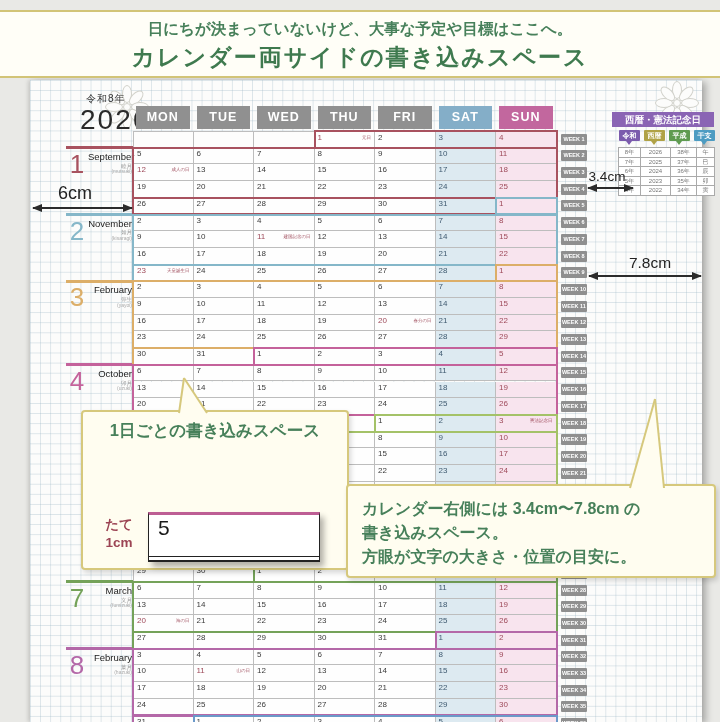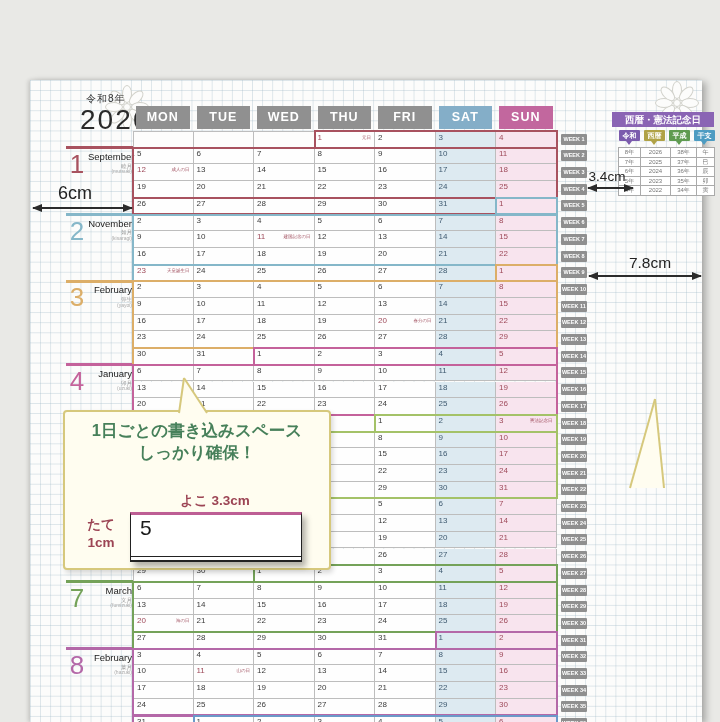--- a/index.html
+++ b/index.html
@@ -34,21 +34,21 @@
            font-weight:bold;text-align:center;border-radius:1px;}
   .era-tag .ptr{position:absolute;left:7px;bottom:-4px;width:0;height:0;
            border-left:3px solid transparent;border-right:3px solid transparent;border-top:4px solid #000;}
   #era-grid{position:absolute;left:618px;top:147px;display:grid;grid-template-columns:22px 30px 26px 18px;
             grid-auto-rows:9.6px;border-top:1px solid #aaa;border-left:1px solid #aaa;background:#fff;z-index:5;}
   #era-grid div{border-right:1px solid #aaa;border-bottom:1px solid #aaa;font-size:6px;line-height:9.6px;
             text-align:center;color:#777;}
   
   .callout{position:absolute;background:#fffdf0;border:2px solid #d6c87c;border-radius:4px;
            box-shadow:2px 3px 5px rgba(0,0,0,.15);box-sizing:border-box;z-index:7;}
-  #bubble-left{left:63px;top:410px;width:268px;height:160px;}
+  #bubble-left{left:81px;top:410px;width:268px;height:160px;}
   #bubble-left .l1{margin-top:8px;text-align:center;font-size:16.5px;font-weight:bold;color:#47805a;}
   #bubble-left .l2{text-align:center;font-size:16.5px;font-weight:bold;color:#47805a;}
   #bubble-left .wlab{position:absolute;left:60px;top:80px;width:180px;text-align:center;
                      font-size:13.5px;font-weight:bold;color:#9c4454;}
   #bubble-left .hlab{position:absolute;left:12px;top:104px;width:48px;font-size:13.5px;font-weight:bold;
                      color:#9c4454;line-height:1.35;text-align:center;}
   #sample-cell{position:absolute;left:65px;top:100px;width:172px;height:50px;background:#fff;
                border-top:3px solid #bd5e94;border-left:1px solid #222;border-right:1px solid #222;
                border-bottom:2px solid #222;box-shadow:4px 5px 6px rgba(0,0,0,.3);box-sizing:border-box;}
   #sample-cell::after{content:"";position:absolute;left:0;right:0;bottom:3px;height:1px;background:#222;}
@@ -84,20 +84,24 @@
       <ellipse cx="23" cy="10" rx="4.5" ry="8.5" transform="rotate(90 23 23)"></ellipse>
       <ellipse cx="23" cy="10" rx="4.5" ry="8.5" transform="rotate(135 23 23)"></ellipse>
       <ellipse cx="23" cy="10" rx="4.5" ry="8.5" transform="rotate(180 23 23)"></ellipse>
       <ellipse cx="23" cy="10" rx="4.5" ry="8.5" transform="rotate(225 23 23)"></ellipse>
       <ellipse cx="23" cy="10" rx="4.5" ry="8.5" transform="rotate(270 23 23)"></ellipse>
       <ellipse cx="23" cy="10" rx="4.5" ry="8.5" transform="rotate(315 23 23)"></ellipse>
       <circle cx="23" cy="23" r="3.5"></circle>
     </g>
   </svg>
 
+  <div id="banner">
+    <div class="sub">日にちが決まっていないけど、大事な予定や目標はここへ。</div>
+    <div class="ttl">カレンダー両サイドの書き込みスペース</div>
+  </div>
 
   <div id="year-block">
     <div class="era">令和8年</div>
     <div class="yr">2026</div>
   </div>
 
   <div id="grid-layer">
       <div style="position: absolute; left: 136px; top: 106px; width: 53.5px; height: 23px; line-height: 23px; background: rgb(144, 144, 144); color: rgb(255, 255, 255); font-weight: bold; font-size: 12.5px; text-align: center; letter-spacing: 1px; z-index: 3;">MON</div>
       <div style="position: absolute; left: 196.5px; top: 106px; width: 53.5px; height: 23px; line-height: 23px; background: rgb(144, 144, 144); color: rgb(255, 255, 255); font-weight: bold; font-size: 12.5px; text-align: center; letter-spacing: 1px; z-index: 3;">TUE</div>
       <div style="position: absolute; left: 257px; top: 106px; width: 53.5px; height: 23px; line-height: 23px; background: rgb(144, 144, 144); color: rgb(255, 255, 255); font-weight: bold; font-size: 12.5px; text-align: center; letter-spacing: 1px; z-index: 3;">WED</div>
@@ -937,21 +941,21 @@
       <div style="position: absolute; left: 66px; top: 279.8px; width: 67px; height: 3px; background: rgb(220, 174, 104); z-index: 3;"></div>
       <div style="position: absolute; left: 64px; top: 283.3px; width: 26px; font-size: 26px; line-height: 28px; color: rgb(220, 174, 104); text-align: center; z-index: 3;">3</div>
       <div style="position: absolute; left: 88px; top: 285.3px; width: 44px; text-align: right; z-index: 3;">
         <div style="font-size: 9.5px; color: rgb(34, 34, 34); line-height: 1.15;">February</div>
         <div style="font-size: 5.5px; color: rgb(153, 153, 153); line-height: 1.15;">弥生</div>
         <div style="font-size: 5px; color: rgb(170, 170, 170); line-height: 1.15;">(yayoi)</div>
       </div>
       <div style="position: absolute; left: 66px; top: 363.3px; width: 67px; height: 3px; background: rgb(196, 98, 155); z-index: 3;"></div>
       <div style="position: absolute; left: 64px; top: 366.8px; width: 26px; font-size: 26px; line-height: 28px; color: rgb(196, 98, 155); text-align: center; z-index: 3;">4</div>
       <div style="position: absolute; left: 88px; top: 368.8px; width: 44px; text-align: right; z-index: 3;">
-        <div style="font-size: 9.5px; color: rgb(34, 34, 34); line-height: 1.15;">January</div>
+        <div style="font-size: 9.5px; color: rgb(34, 34, 34); line-height: 1.15;">October</div>
         <div style="font-size: 5.5px; color: rgb(153, 153, 153); line-height: 1.15;">卯月</div>
         <div style="font-size: 5px; color: rgb(170, 170, 170); line-height: 1.15;">(uzuki)</div>
       </div>
       <div style="position: absolute; left: 66px; top: 580.4px; width: 67px; height: 3px; background: rgb(116, 162, 89); z-index: 3;"></div>
       <div style="position: absolute; left: 64px; top: 583.9px; width: 26px; font-size: 26px; line-height: 28px; color: rgb(116, 162, 89); text-align: center; z-index: 3;">7</div>
       <div style="position: absolute; left: 88px; top: 585.9px; width: 44px; text-align: right; z-index: 3;">
         <div style="font-size: 9.5px; color: rgb(34, 34, 34); line-height: 1.15;">March</div>
         <div style="font-size: 5.5px; color: rgb(153, 153, 153); line-height: 1.15;">文月</div>
         <div style="font-size: 5px; color: rgb(170, 170, 170); line-height: 1.15;">(fumizuki)</div>
       </div>
@@ -998,31 +1002,34 @@
   <div class="arrow" style="left:33px;top:207px;width:99px;"></div>
 
   <div class="measure-label" style="left:578px;top:169px;width:58px;font-size:13.5px;">3.4cm</div>
   <div class="arrow" style="left:588px;top:187px;width:45px;"></div>
 
   <div class="measure-label" style="left:618px;top:254px;width:64px;font-size:15.5px;">7.8cm</div>
   <div class="arrow" style="left:589px;top:275px;width:112px;"></div>
 
   <div id="bubble-left" class="callout">
     <div class="l1">1日ごとの書き込みスペース</div>
-    <div class="l2">しっかり確保！</div>
-    <div class="wlab">よこ 3.3cm</div>
     <div class="hlab">
       <div>たて</div>
       <div>1cm</div>
     </div>
     <div id="sample-cell">
       <span class="d5">5</span>
     </div>
   </div>
 
+  <div id="note-right" class="callout">
+    <div>カレンダー右側には 3.4cm〜7.8cm の</div>
+    <div>書き込みスペース。</div>
+    <div>方眼が文字の大きさ・位置の目安に。</div>
+  </div>
 
   <svg id="tails">
     <polygon points="179,413 207,413 184,378" fill="#fffdf0"></polygon>
     <line x1="179" y1="413" x2="184" y2="378" stroke="#d6c87c" stroke-width="2"></line>
     <line x1="207" y1="413" x2="184" y2="378" stroke="#d6c87c" stroke-width="2"></line>
     <polygon points="630,488 664,488 655,399" fill="#fffdf0"></polygon>
     <line x1="630" y1="488" x2="655" y2="399" stroke="#d6c87c" stroke-width="2"></line>
     <line x1="664" y1="488" x2="655" y2="399" stroke="#d6c87c" stroke-width="2"></line>
   </svg>
 

